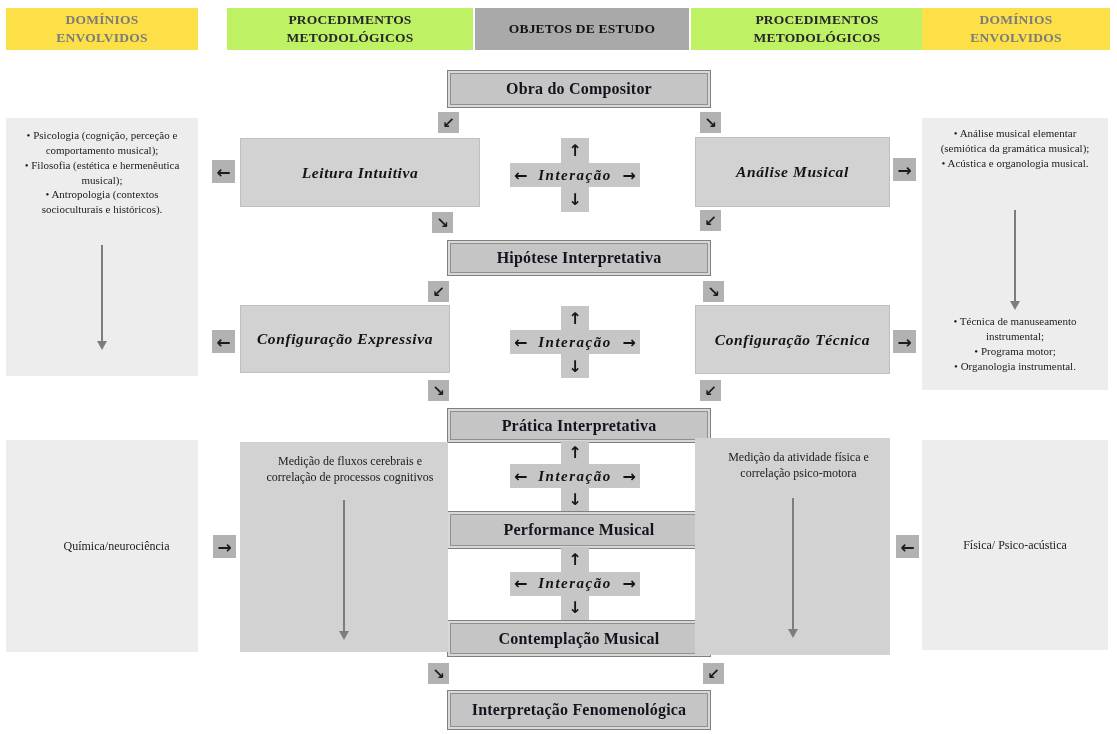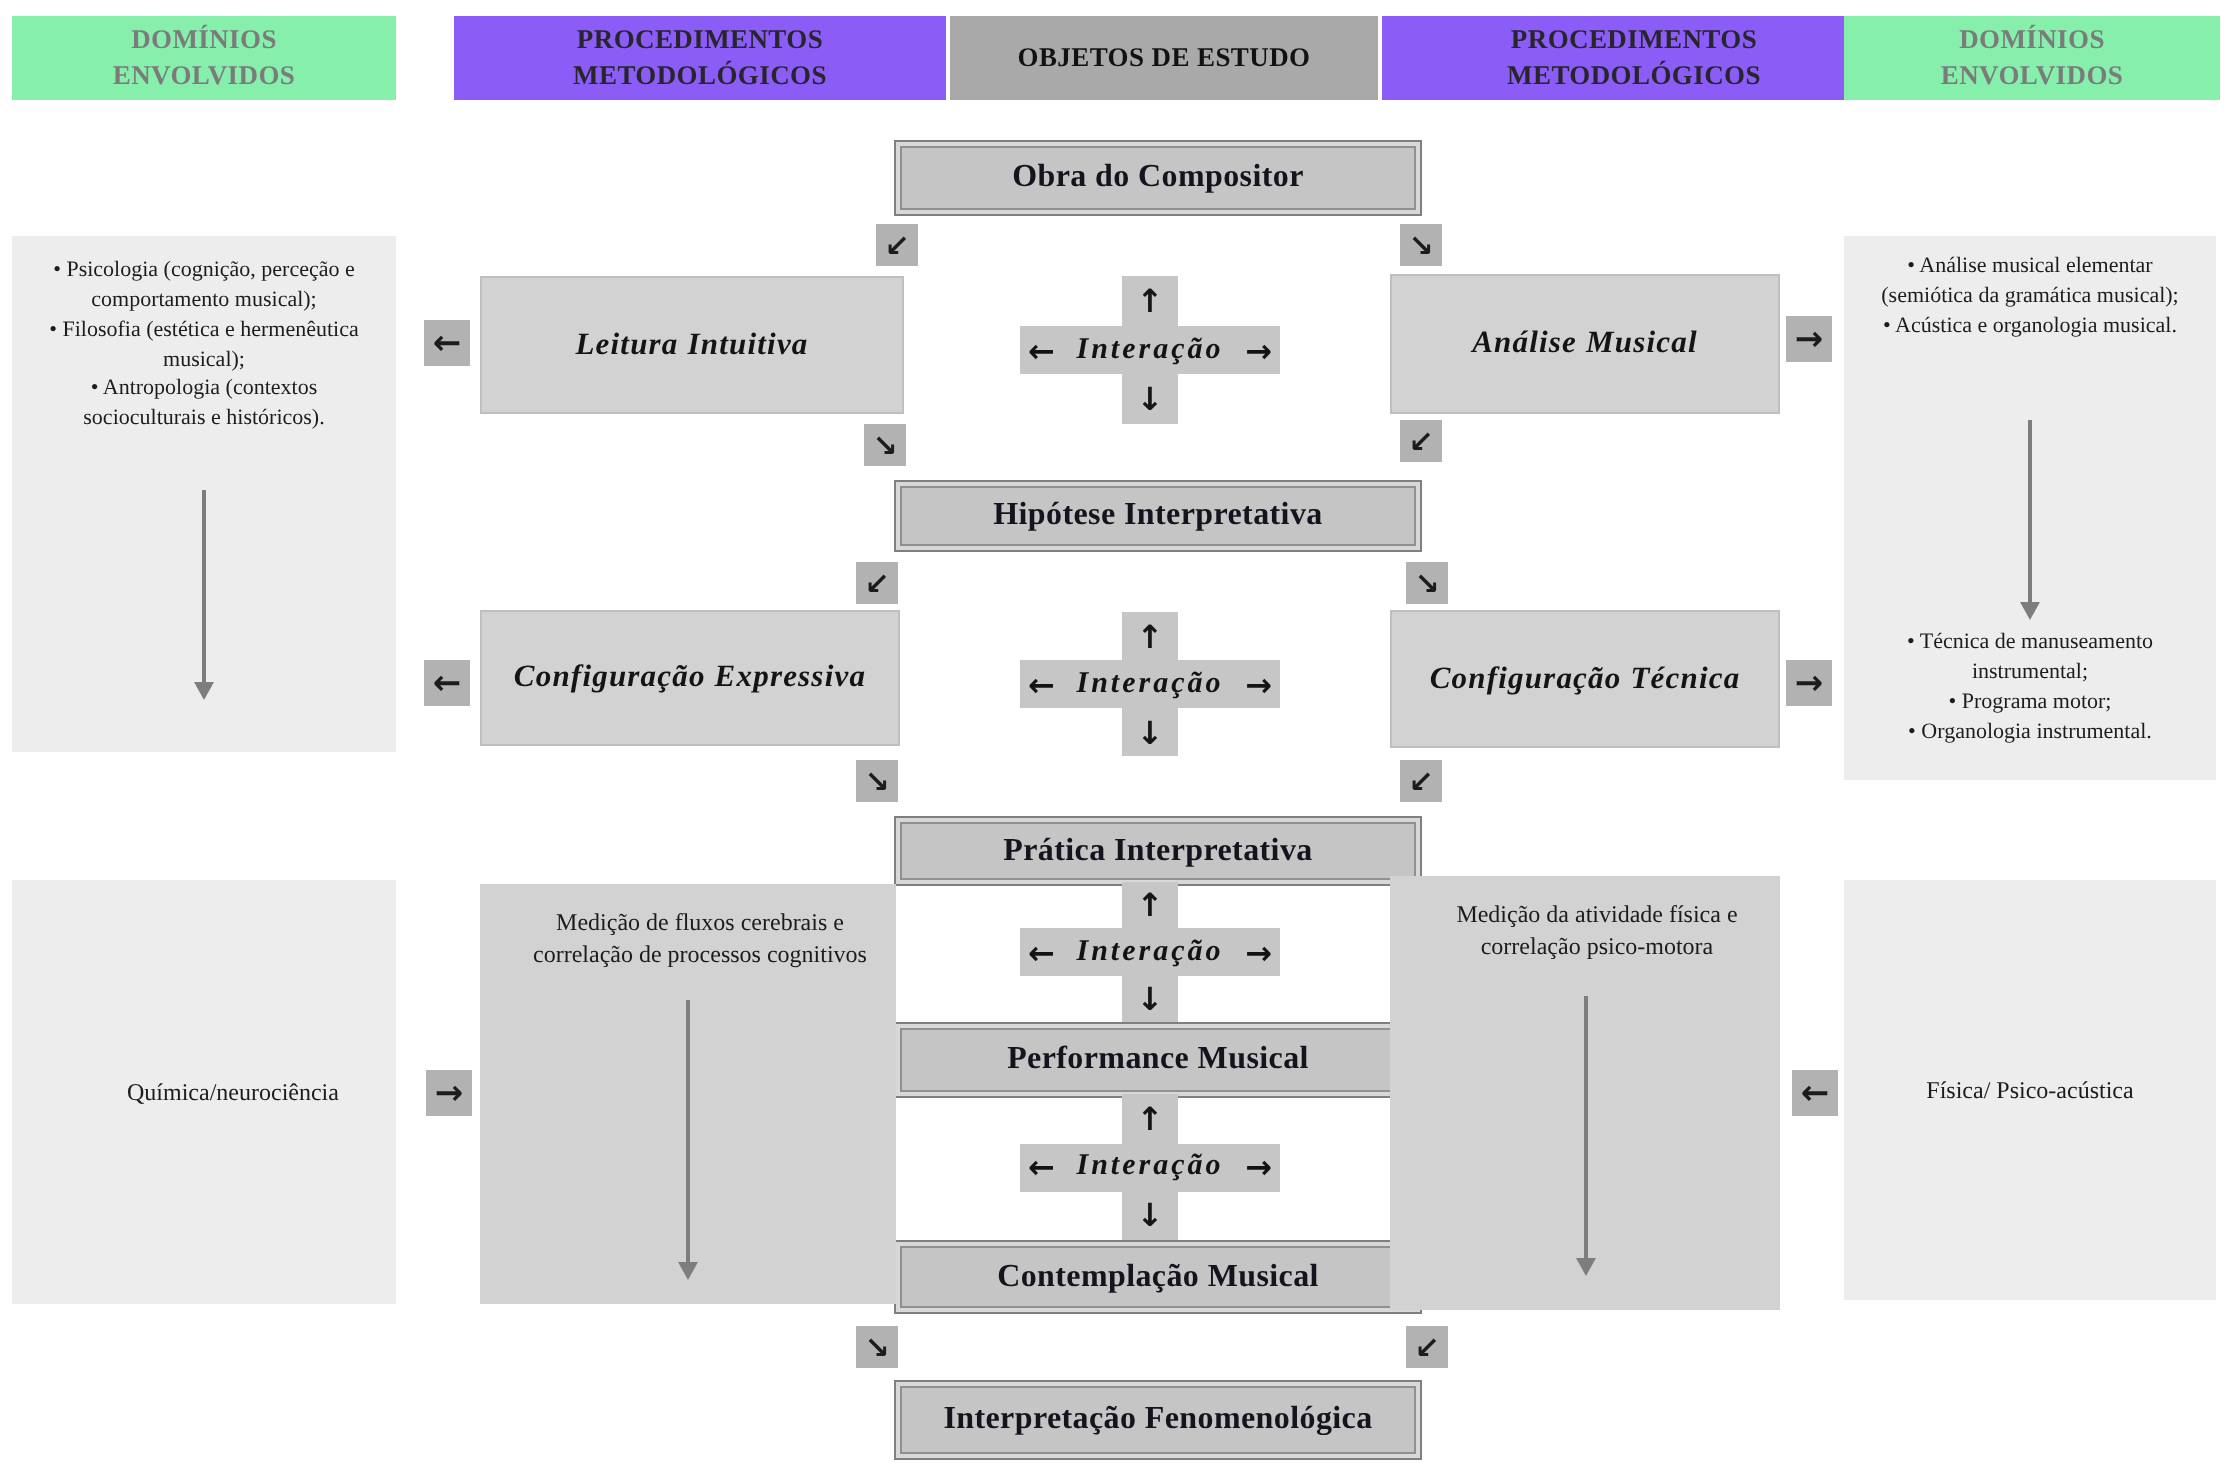--- a/index.html
+++ b/index.html
@@ -6,22 +6,22 @@
   .stage{
     position:relative;width:1117px;height:734px;background:#ffffff;
     font-family:"Liberation Serif", serif;overflow:hidden;
   }
   
   .hdr{
     position:absolute;display:flex;align-items:center;justify-content:center;
     text-align:center;white-space:pre-line;font-weight:700;font-size:13.5px;
     line-height:1.3;letter-spacing:.2px;
   }
-  .hdr-light{background:#86efac;color:#7b7b7b;}
-  .hdr-mid{background:#8b5cf6;color:#26262c;}
+  .hdr-light{background:#fde047;color:#7b7b7b;}
+  .hdr-mid{background:#bef264;color:#26262c;}
   .hdr-dark{background:#a9a9a9;color:#121212;}
   
   .cbox{
     position:absolute;left:447px;width:262px;background:#c5c5c5;
     border:1px solid #7f7f7f;
     box-shadow: inset 0 0 0 2px #d8d8d8, inset 0 0 0 3px #909090;
     display:flex;align-items:center;justify-content:center;
     font-weight:700;font-size:16px;color:#14141f;letter-spacing:.2px;
   }
   
@@ -86,21 +86,21 @@
   <div class="hdr hdr-light" style="left:922px;top:8px;width:188px;height:42px;">DOMÍNIOS
 ENVOLVIDOS</div>
 
   <div class="cbox" style="top:70px;height:36px;">Obra do Compositor</div>
   <div class="cbox" style="top:240px;height:34px;">Hipótese Interpretativa</div>
   <div class="cbox" style="top:408px;height:33px;">Prática Interpretativa</div>
   <div class="cbox" style="top:511px;height:36px;">Performance Musical</div>
   <div class="cbox" style="top:620px;height:35px;">Contemplação Musical</div>
   <div class="cbox" style="top:690px;height:38px;">Interpretação Fenomenológica</div>
 
-  <div class="pbox" style="left:240px;top:138px;width:212px;height:69px;">Leitura Intuitiva</div>
+  <div class="pbox" style="left:240px;top:138px;width:240px;height:69px;">Leitura Intuitiva</div>
   <div class="pbox" style="left:695px;top:137px;width:195px;height:70px;">Análise Musical</div>
   <div class="pbox" style="left:695px;top:305px;width:195px;height:69px;">Configuração Técnica</div>
   <div class="pbox" style="left:240px;top:305px;width:210px;height:68px;">Configuração Expressiva</div>
 
   <div class="mbox" style="left:240px;top:442px;width:208px;height:210px;">
     <div class="mtext">Medição de fluxos cerebrais e correlação de processos cognitivos</div>
     <div class="varrow" style="left:50%;transform:translateX(-50%);top:58px;height:140px;">
       <div class="shaft"></div>
       <div class="ahead"></div>
     </div>

